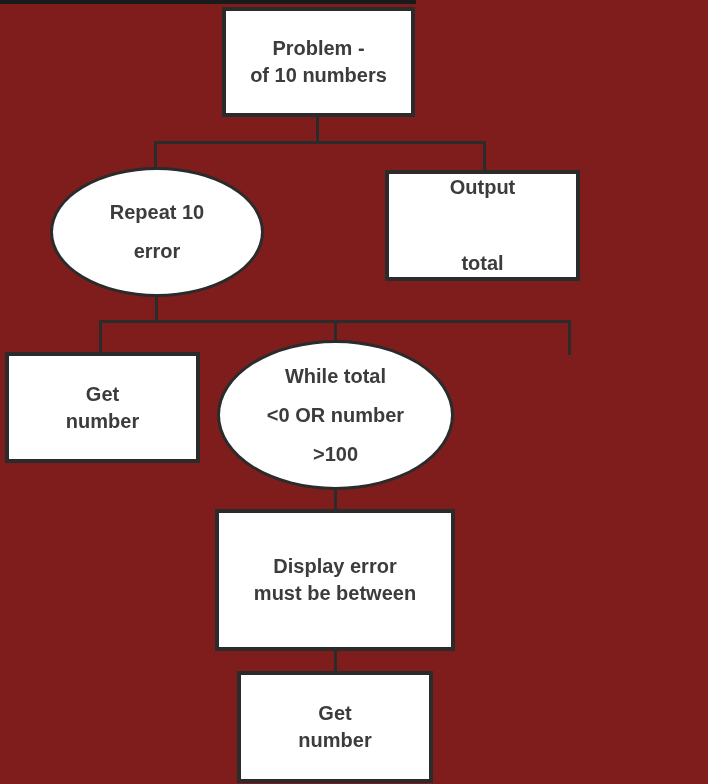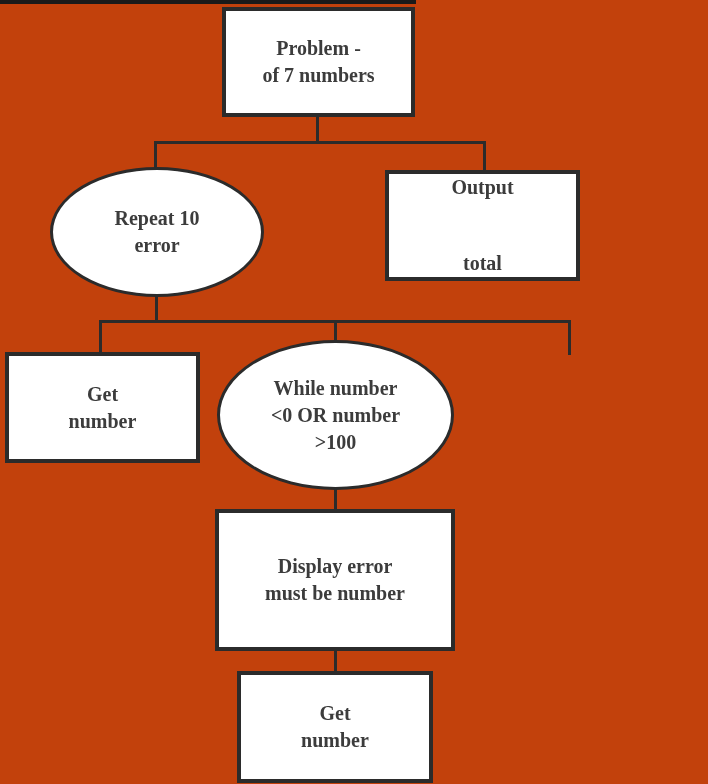--- a/index.html
+++ b/index.html
@@ -4,23 +4,23 @@
 <style>
   html, body {
     margin: 0;
     padding: 0;
     background: #ffffff;
   }
   .canvas {
     position: relative;
     width: 708px;
     height: 784px;
-    background: #c2410c;
+    background: #7f1d1d;
     overflow: hidden;
-    font-family: Liberation Serif, serif;
+    font-family: Liberation Sans, sans-serif;
   }
   .conn {
     position: absolute;
     background: #2b2b2b;
   }
   .topbar {
     position: absolute;
     left: 0; top: 0;
     width: 416px; height: 4px;
     background: #1a1a1a;
@@ -38,20 +38,21 @@
     font-weight: bold;
     font-size: 20px;
     line-height: 27px;
   }
   .rect {
     border: 4px solid #2b2b2b;
   }
   .ellipse {
     border: 3px solid #2b2b2b;
     border-radius: 50%;
+    gap: 12px;
   }
   .label-line {
     white-space: nowrap;
   }
 </style>
 </head>
 <body>
 
 <div class="canvas">
 
@@ -66,48 +67,48 @@
   <div class="conn" style="left:99px; top:320px; width:472px; height:3px;"></div>
   <div class="conn" style="left:99px; top:320px; width:3px; height:35px;"></div>
   <div class="conn" style="left:334px; top:320px; width:3px; height:25px;"></div>
   <div class="conn" style="left:568px; top:320px; width:3px; height:35px;"></div>
 
   <div class="conn" style="left:334px; top:485px; width:3px; height:27px;"></div>
   <div class="conn" style="left:334px; top:648px; width:3px; height:26px;"></div>
 
   <div class="node rect" style="left:222px; top:7px; width:193px; height:110px;">
     <div class="label-line">Problem -</div>
-    <div class="label-line">of 7 numbers</div>
+    <div class="label-line">of 10 numbers</div>
   </div>
 
   <div class="node ellipse" style="left:50px; top:167px; width:214px; height:130px;">
     <div class="label-line">Repeat 10</div>
     <div class="label-line">error</div>
   </div>
 
   <div class="node rect" style="left:385px; top:170px; width:195px; height:111px;justify-content:space-between;">
     <div class="label-line">Output</div>
     <div class="label-line">total</div>
   </div>
 
   <div class="node rect" style="left:5px; top:352px; width:195px; height:111px;">
     <div class="label-line">Get</div>
     <div class="label-line">number</div>
   </div>
 
   <div class="node ellipse" style="left:217px; top:340px; width:237px; height:150px;">
-    <div class="label-line">While number</div>
+    <div class="label-line">While total</div>
     <div class="label-line">&lt;0 OR number</div>
     <div class="label-line">&gt;100</div>
   </div>
 
 
   <div class="node rect" style="left:215px; top:509px; width:240px; height:142px;">
     <div class="label-line">Display error</div>
-    <div class="label-line">must be number</div>
+    <div class="label-line">must be between</div>
   </div>
 
   <div class="node rect" style="left:237px; top:671px; width:196px; height:112px;">
     <div class="label-line">Get</div>
     <div class="label-line">number</div>
   </div>
 
 </div>
 
 </body></html>

